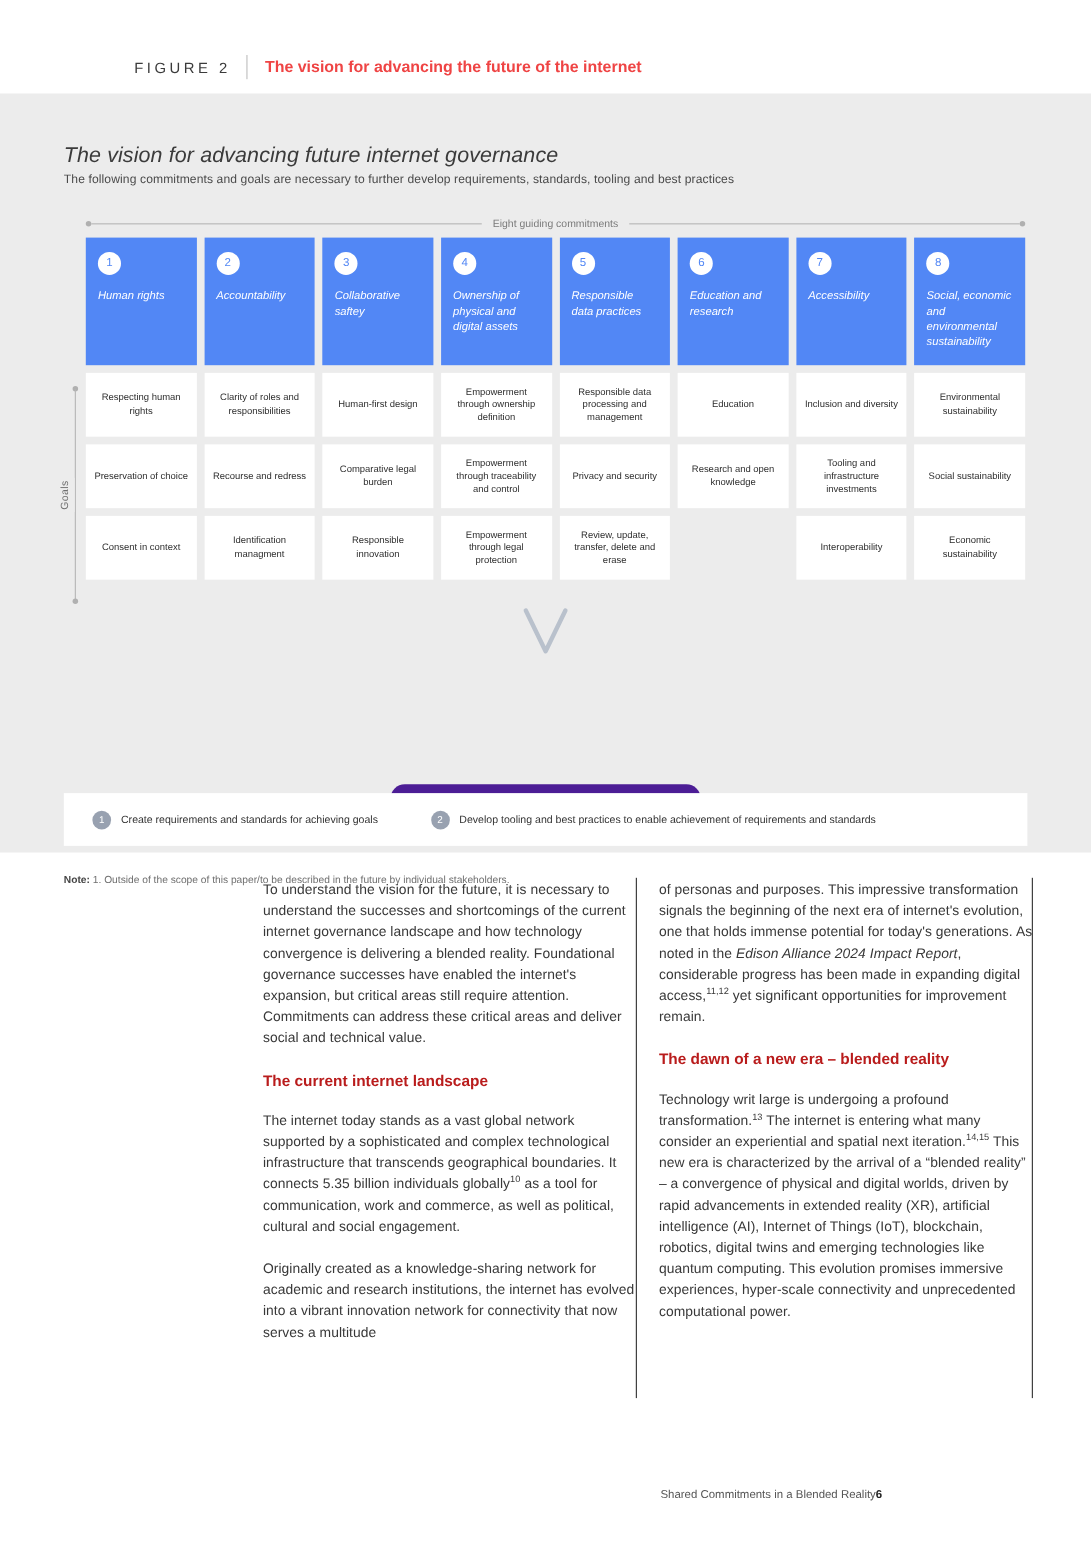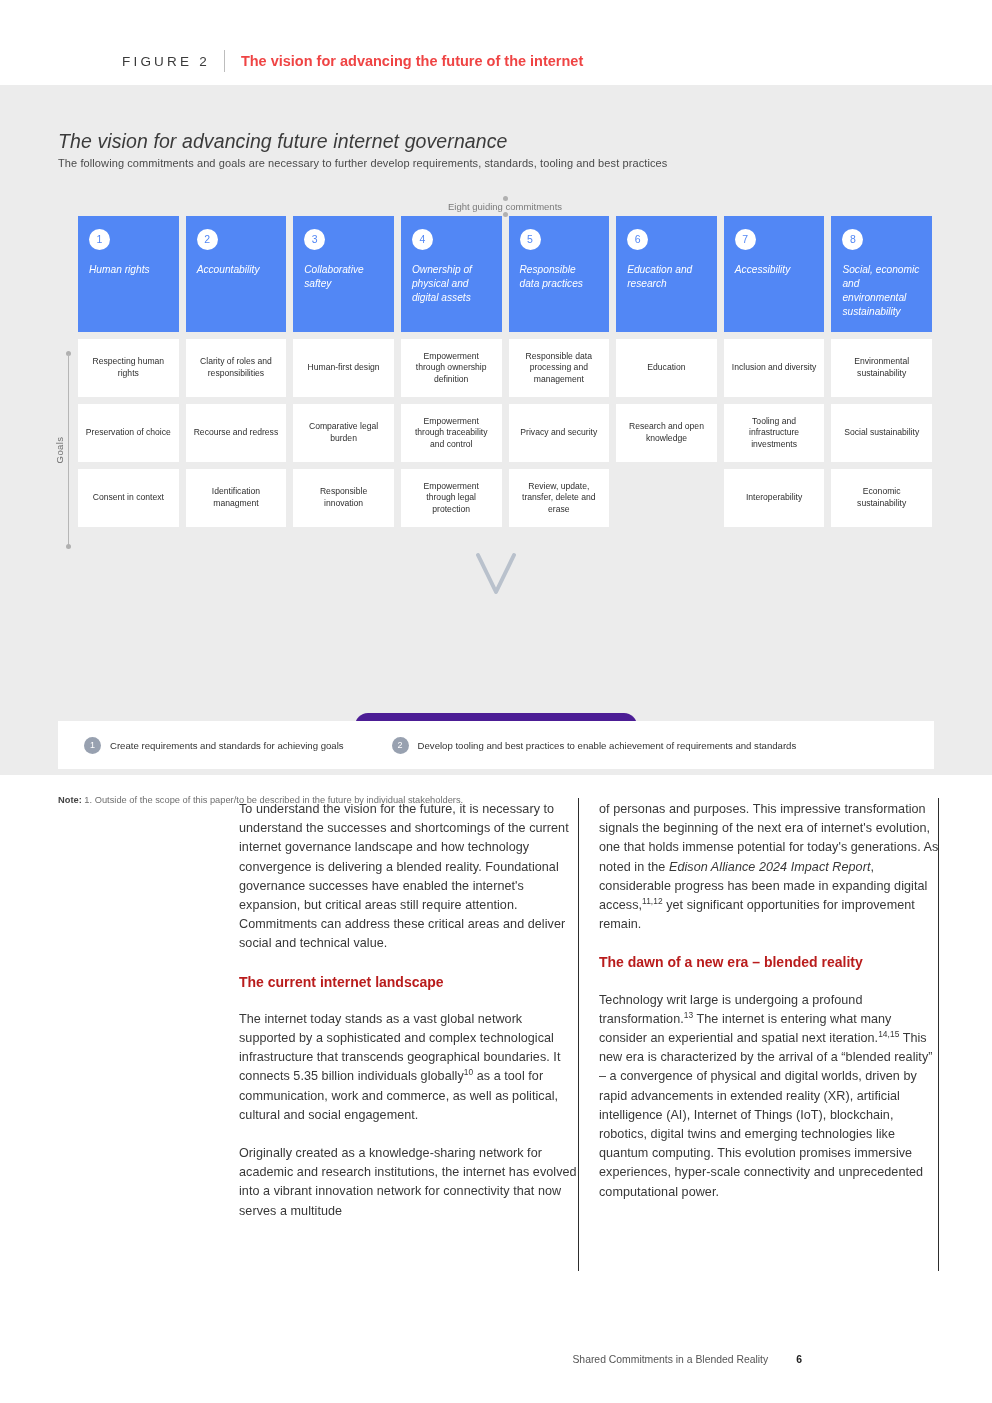--- a/index.html
+++ b/index.html
@@ -41,21 +41,21 @@
     font-size: 19.5px; color: #3b3b3b; font-weight: 400; letter-spacing: 0.1px; font-style: italic;
   }
   .panel-sub {
     position: absolute; left: 58px; top: 72px;
     font-size: 11px; color: #4a4a4a; font-weight: 400; letter-spacing: 0.1px;
   }
 
   
   .commit-axis {
     position: absolute; left: 78px; top: 111px; width: 854px; height: 14px;
-    display: flex; align-items: center; flex-direction: column;
+    display: flex; align-items: center;
   }
   .commit-axis .rule { flex: 1 1 auto; height: 1px; background: #b6b6b6; }
   .commit-axis .cap {
     width: 5px; height: 5px; border-radius: 50%; background: #b0b0b0; flex: 0 0 auto;
   }
   .commit-axis .axis-text {
     font-size: 9.5px; color: #7a7a7a; padding: 0 10px; white-space: nowrap;
   }
 
   
@@ -164,21 +164,21 @@
   p.body i { font-style: italic; }
   h3.subhead {
     font-size: 14px; line-height: 19.2px; font-weight: 700; color: #b91c1c;
     margin: 0 0 18px 0;
   }
 
   
   .footer {
     position: absolute; left: 0; bottom: 38px; width: 860px;
     display: flex; justify-content: flex-end; align-items: baseline;
-    padding-right: 58px; gap: 28px;
+    padding-right: 58px; 
   }
   .footer-title { font-size: 10.4px; color: #555555; }
   .footer-page { font-size: 10.4px; color: #222222; font-weight: 700; }
 </style>
 </head>
 <body>
 
 <div class="page">
 
   <div class="fig-header">

